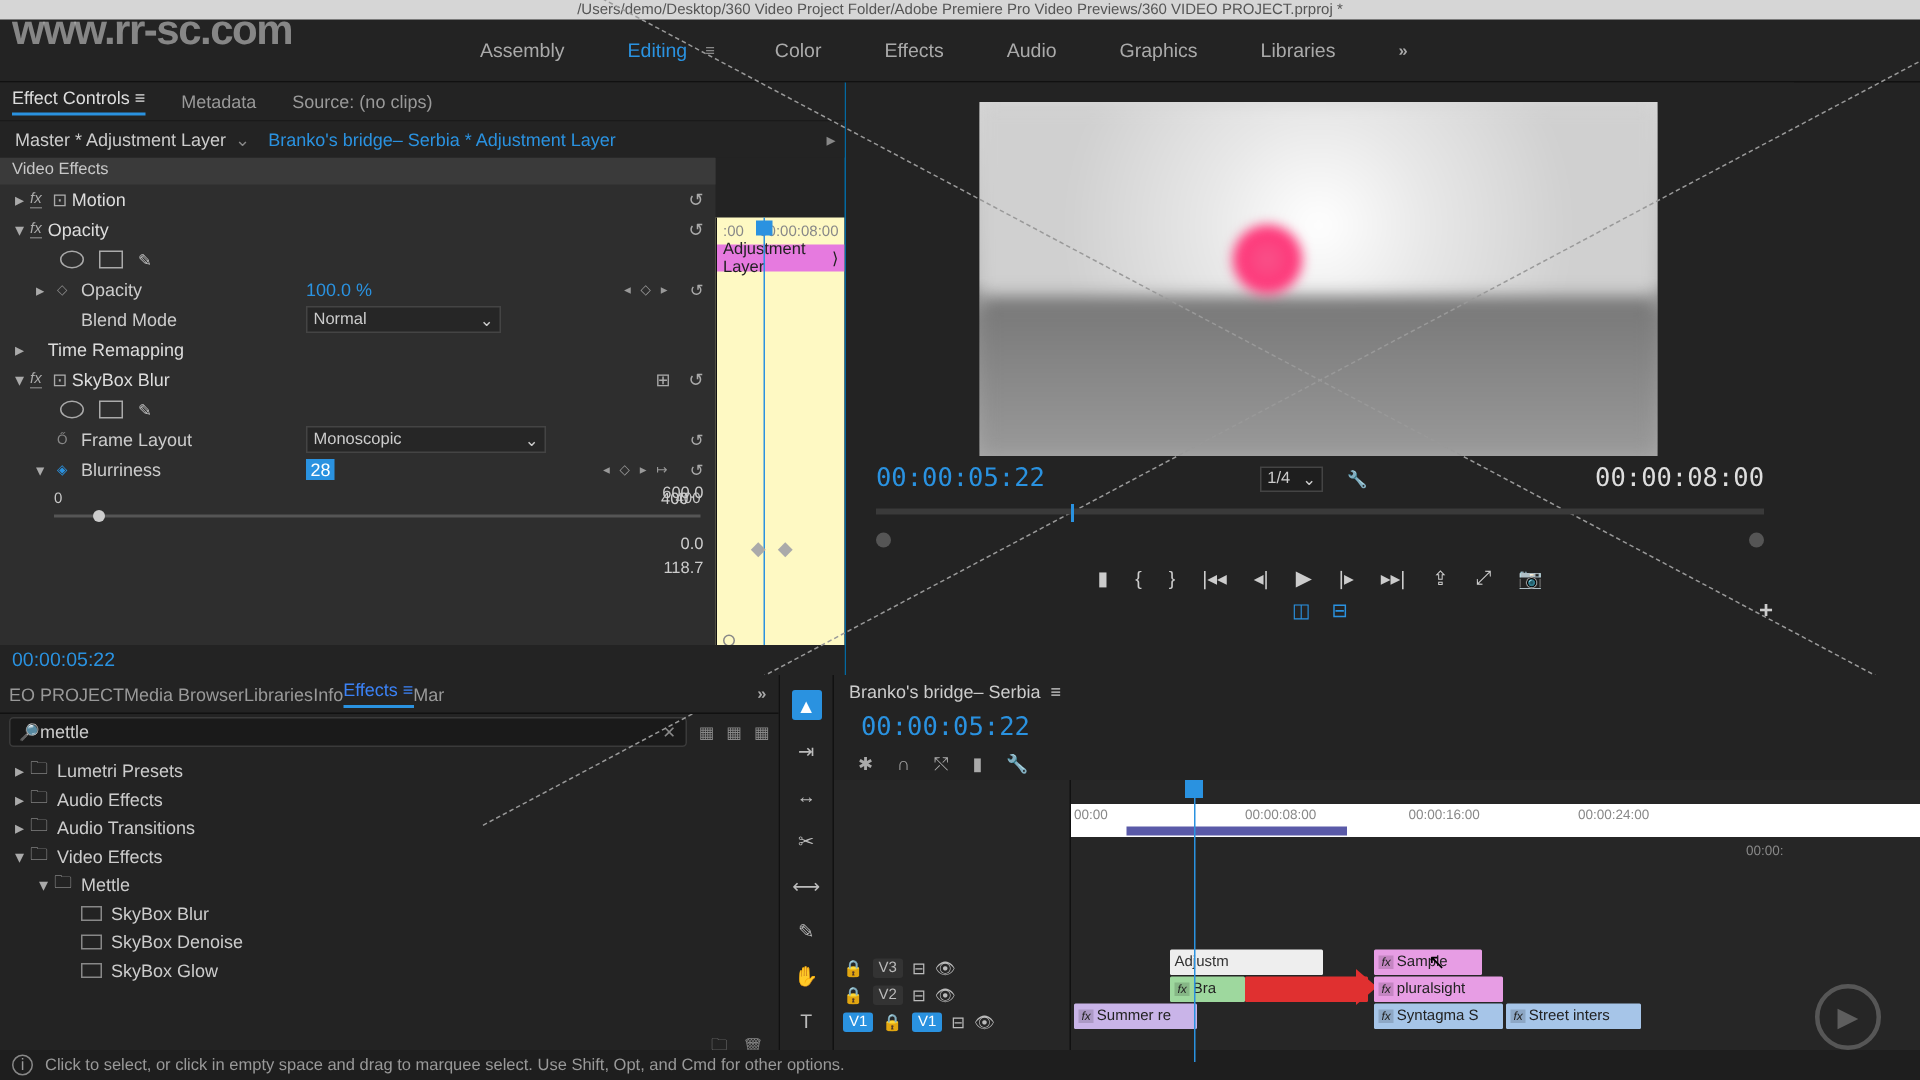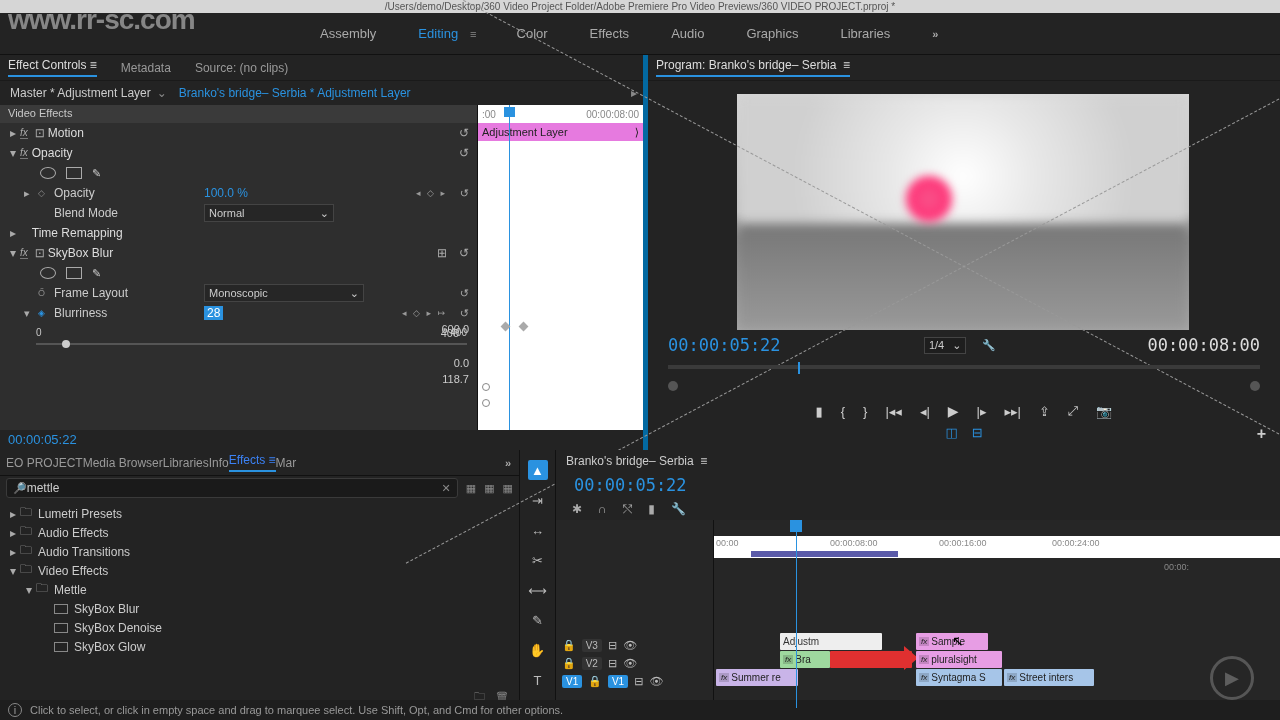--- a/index.html
+++ b/index.html
@@ -11,31 +11,31 @@
 .ws-tab.active { color: #2a92e0; }
 .burger { color: #888; margin-left: -30px; margin-right: 40px; }
 .chev { color: #aaa; font-weight: bold; }
 
 .panel-header { height: 26px; display: flex; align-items: center; padding: 0 8px; font-size: 12px; border-bottom: 1px solid #1a1a1a; background: #232323; }
 .ph-item { margin-right: 24px; color: #999; cursor: pointer; }
 .ph-item.active { color: #ddd; border-bottom: 2px solid #2a92e0; padding-bottom: 3px; }
 
 .row { display: flex; }
 .top-row { height: 395px; }
-.left-pane { width: 648px; display: flex; flex-direction: column; border-right: 5px solid #0369a1; }
+.left-pane { width: 564px; display: flex; flex-direction: column; border-right: 1px solid #0369a1; }
 .right-pane { width: 632px; display: flex; flex-direction: column; }
 
 .master-row { height: 24px; background: #232323; display: flex; align-items: center; padding: 0 10px; font-size: 12px; position: relative; }
 .master-l { color: #ccc; }
 .master-r { color: #2a92e0; margin-left: 6px; }
 .caret { margin: 0 6px; color: #888; }
 
 .ec-body { flex: 1; display: flex; overflow: hidden; }
 .ec-left { width: 477px; background: #2e2e2e; position: relative; }
-.ec-right { flex: 1; background: #ffffff; position: relative; border-left: 1px solid #111; }
+.ec-right { flex: 1; background: #fef9c3; position: relative; border-left: 1px solid #111; margin-top: 40px; }
 
 .ve-head { background: #3a3a3a; height: 18px; padding: 2px 8px; font-size: 11px; }
 .fx-row { display: flex; align-items: center; height: 20px; padding: 0 6px; font-size: 12px; position: relative; }
 .fx-row .tw { width: 14px; text-align: center; color: #aaa; cursor: pointer; }
 .fx-row .fx { font-style: italic; font-size: 10px; color: #aaa; margin-right: 4px; border-bottom: 1px solid #777; }
 .fx-row .ic { width: 16px; text-align: center; color: #aaa; }
 .fx-row .nm { flex: 1; color: #ddd; }
 .fx-row .reset { position: absolute; right: 8px; color: #aaa; cursor: pointer; }
 .mask-row { padding-left: 40px; display: flex; gap: 10px; height: 20px; align-items: center; }
 .mask-shape { width: 16px; height: 12px; border: 1px solid #aaa; }
@@ -296,23 +296,20 @@
         <div class="kf-dot" style="top:218px; left:24px"></div>
         <div class="kf-dot" style="top:218px; left:42px"></div>
         <div style="position:absolute;top:278px;left:4px;width:8px;height:8px;border:1px solid #888;border-radius:50%"></div>
         <div style="position:absolute;top:294px;left:4px;width:8px;height:8px;border:1px solid #888;border-radius:50%"></div>
       </div>
     </div>
     <div class="ec-timecode">00:00:05:22</div>
   </div>
 
   <div class="right-pane">
-    <div class="panel-header">
-      <span class="ph-item active"><span>Program:</span> <span>Branko's bridge– Serbia</span> &nbsp;≡</span>
-    </div>
     <div class="prog-area">
       <div class="monitor">
         <div class="mon-sky"></div>
           <div class="mon-ground"></div>
           <div class="mon-blob"></div>
       </div>
       <div class="mon-diag d1"></div>
       <div class="mon-diag d2"></div>
 
       <div class="prog-tc-row">

